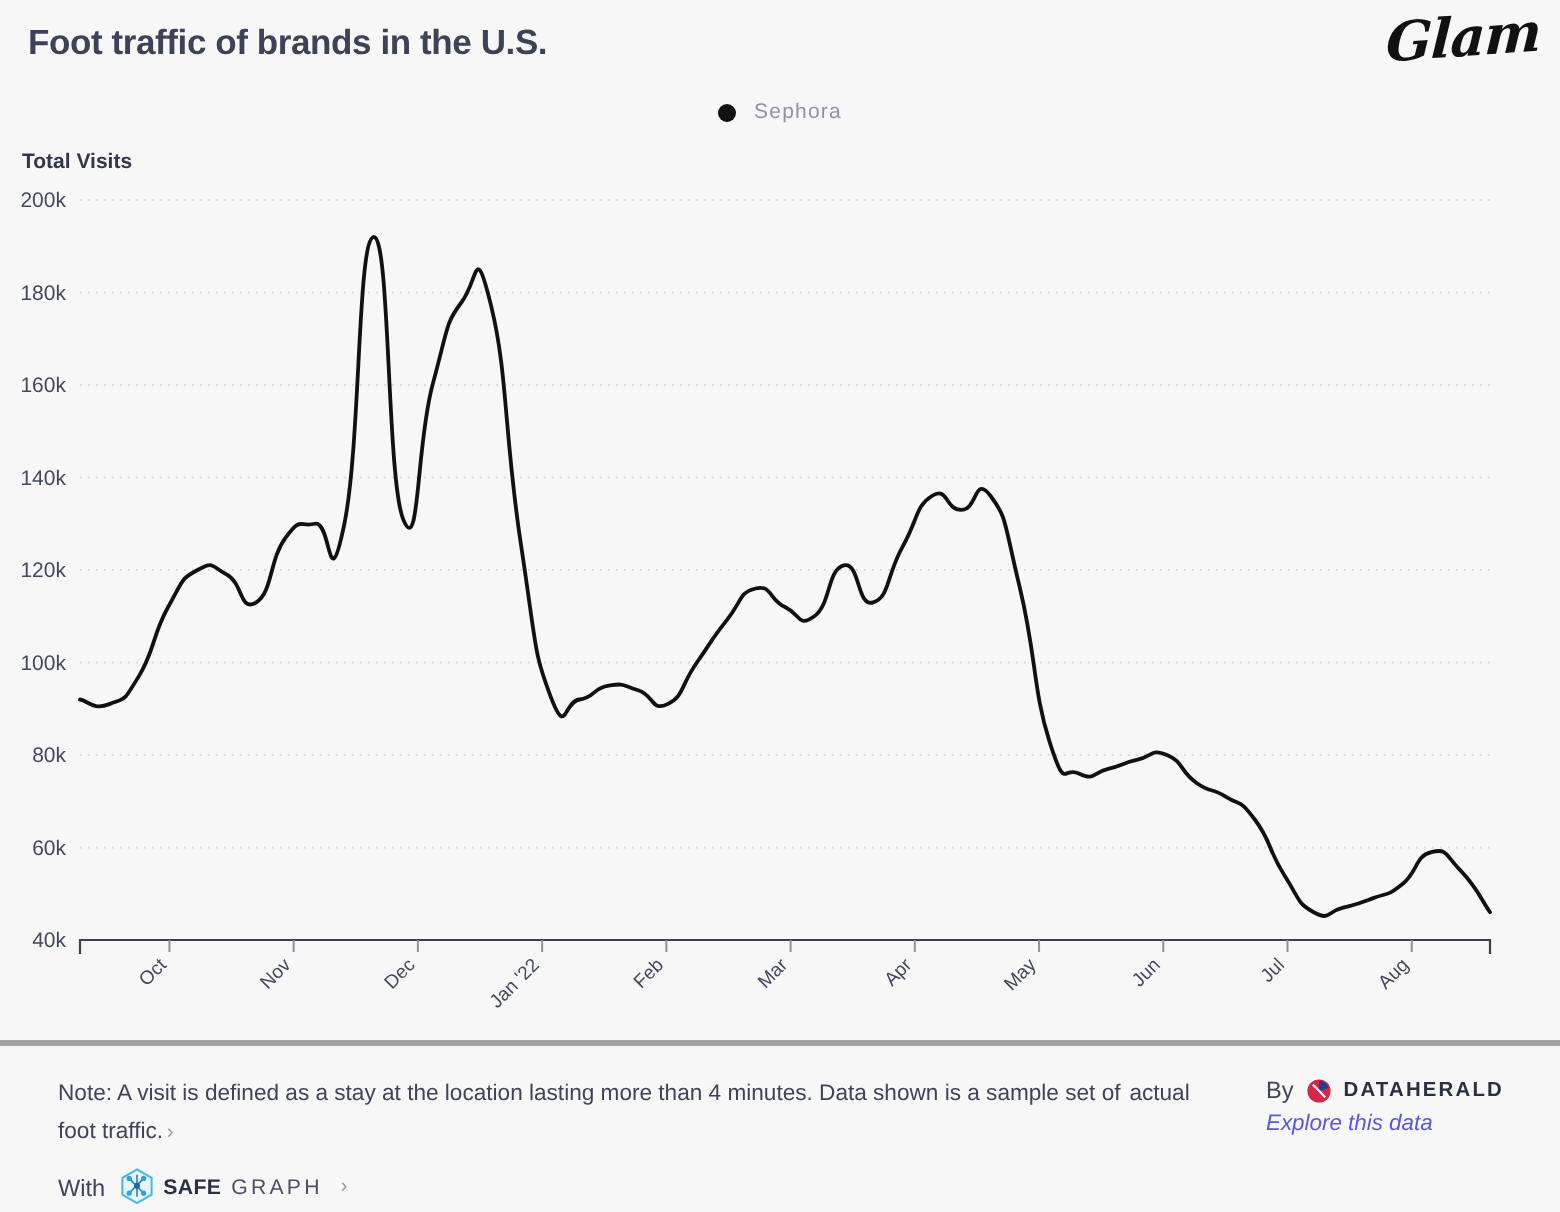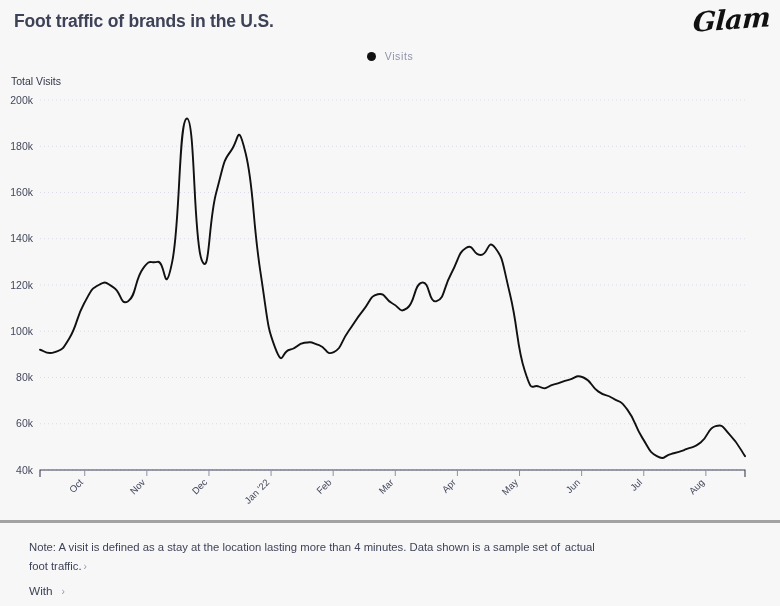--- a/index.html
+++ b/index.html
@@ -82,20 +82,21 @@
     left: 0; top: 70px;
     width: 780px;
     height: 450px;
   }
   #y-axis-title {
     position: absolute;
     left: 11px; top: 5px;
     font-size: 10.5px;
     color: #2f3murky;
     color: #33374a;
+    font-weight: bold;
   }
   #chart-svg {
     position: absolute;
     left: 0; top: 0;
   }
   .ytick-label {
     font-family: "Liberation Sans", sans-serif;
     font-size: 10.5px;
     fill: #44485c;
   }
@@ -193,21 +194,21 @@
 <div id="chart-card">
 
   <div id="header">
     <div id="page-title">Foot traffic of brands in the U.S.</div>
     <div id="brand-logo">Glam</div>
   </div>
 
   <div id="legend">
     <div class="legend-item">
       <span class="legend-dot"></span>
-      <span class="legend-label">Visits</span>
+      <span class="legend-label">Sephora</span>
     </div>
   </div>
 
   <div id="plot-area">
     <div id="y-axis-title">Total Visits</div>
     <svg id="chart-svg" width="780" height="450">
       <g id="gridlines">
           <line x1="40" x2="745" y1="30" y2="30" stroke="#d9daea" stroke-width="1" stroke-dasharray="1,3"></line>
           <line x1="40" x2="745" y1="76.25" y2="76.25" stroke="#d9daea" stroke-width="1" stroke-dasharray="1,3"></line>
           <line x1="40" x2="745" y1="122.5" y2="122.5" stroke="#d9daea" stroke-width="1" stroke-dasharray="1,3"></line>
@@ -261,18 +262,43 @@
   </div>
 
   <div id="footer">
     <div id="note-block">
       <span class="note-text">Note: A visit is defined as a stay at the location lasting more than 4 minutes. Data shown is a sample set of</span>
       <span class="note-text">actual foot traffic.</span><span class="chev">›</span>
     </div>
 
     <div id="with-row">
       <span id="with-label">With</span>
+      <span id="safegraph-logo">
+        <svg width="17" height="19" viewBox="0 0 17 19">
+          <polygon points="8.5,0.7 15.8,4.9 15.8,13.3 8.5,17.5 1.2,13.3 1.2,4.9" fill="#e8f6fb" stroke="#46b8e0" stroke-width="1"></polygon>
+          <path d="M4.6 5.2 L11.8 12.6 M11.8 5.2 L4.6 12.6 M8.5 3.4 L8.5 14.4" stroke="#1f7fc4" stroke-width="0.8" fill="none"></path>
+          <circle cx="4.6" cy="5.2" r="1.3" fill="#2aa3dd"></circle>
+          <circle cx="11.8" cy="5.2" r="1.3" fill="#2aa3dd"></circle>
+          <circle cx="4.6" cy="12.6" r="1.3" fill="#2aa3dd"></circle>
+          <circle cx="11.8" cy="12.6" r="1.3" fill="#2aa3dd"></circle>
+          <circle cx="8.5" cy="8.9" r="1.5" fill="#1769a8"></circle>
+        </svg>
+        <span class="sg-word-bold">SAFE</span>
+          <span class="sg-word-light">GRAPH</span>
+      </span>
       <span class="chev">›</span>
     </div>
 
+    <div id="attribution">
+      <div id="by-row">
+        <span id="by-label">By</span>
+        <svg width="13" height="13" viewBox="0 0 13 13">
+          <circle cx="6.5" cy="6.5" r="5.8" fill="#d6274a"></circle>
+          <path d="M6.5 1.2 A5.3 5.3 0 0 1 11.4 5.0 L6.5 6.5 Z" fill="#2b3f8c"></path>
+          <path d="M3.4 3.2 L9.6 9.6" stroke="#ffffff" stroke-width="1.1" fill="none"></path>
+        </svg>
+        <span id="dataherald-word">DATAHERALD</span>
+      </div>
+      <a id="explore-link">Explore this data</a>
+    </div>
   </div>
 
 </div>
 
 </body></html>

